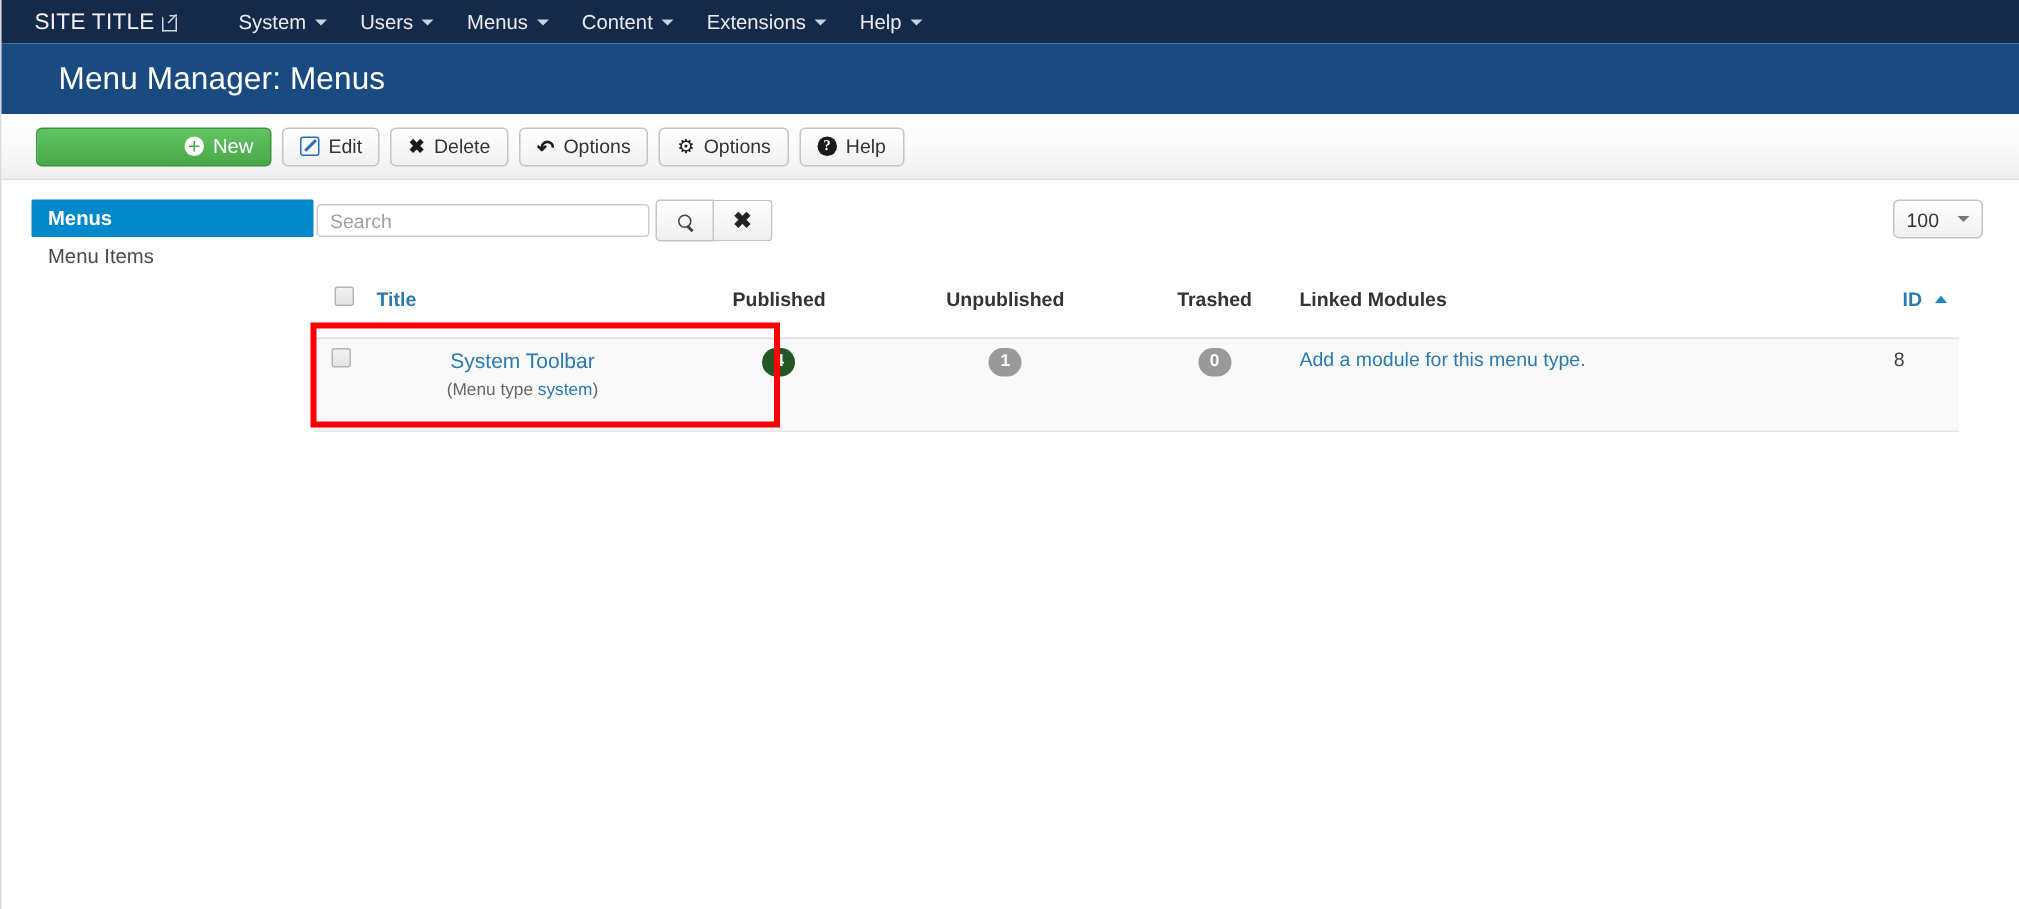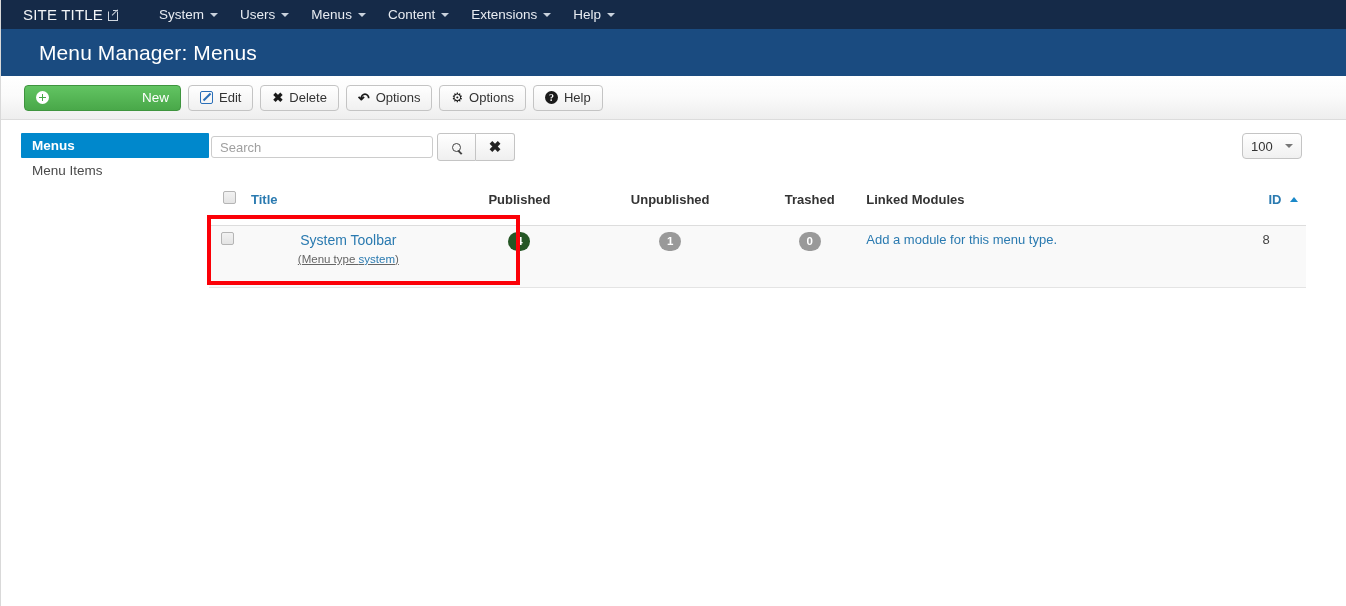--- a/index.html
+++ b/index.html
@@ -124,21 +124,21 @@
   }
   .btn {
     height: 26px;
     border: 1px solid #c4c4c4;
     border-radius: 4px;
     background: linear-gradient(to bottom, #ffffff, #f0f0f0);
     font-size: 13px;
     color: #333333;
     display: inline-flex;
     align-items: center;
-    justify-content: space-between;
+    justify-content: flex-end;
     gap: 6px;
     padding: 0 11px;
     cursor: pointer;
     white-space: nowrap;
   }
   .btn-new {
     width: 157px;
     background: linear-gradient(to bottom, #62c462, #49a849);
     border: 1px solid #3e943e;
     color: #ffffff;
@@ -270,21 +270,21 @@
     position: absolute;
     width: 1.6px; height: 5px;
     background: #444444;
     transform: rotate(-45deg);
     bottom: -4px; right: -1px;
   }
   .ic-clear { font-size: 15px; font-weight: bold; color: #222222; }
 
   .limit-box {
     position: absolute;
-    right: 44px;
+    right: 24px;
     top: 0px;
     width: 60px;
     height: 26px;
     border: 1px solid #c4c4c4;
     border-radius: 4px;
     background: linear-gradient(to bottom, #ffffff, #f0f0f0);
     display: flex;
     align-items: center;
     justify-content: space-between;
     padding: 0 8px;
@@ -347,21 +347,20 @@
     color: #2a7ab0;
     font-size: 14px;
     cursor: pointer;
     text-decoration: none;
     display: block;
     margin-bottom: 3px;
   }
   .row-sub {
     font-size: 11.5px;
     color: #666666;
-    text-decoration: underline;
   }
   .row-sub .mtype { color: #2a7ab0; cursor: pointer; }
   .badge {
     display: inline-block;
     min-width: 22px;
     padding: 3px 7px;
     border-radius: 10px;
     font-size: 11.5px;
     font-weight: bold;
     color: #ffffff;

